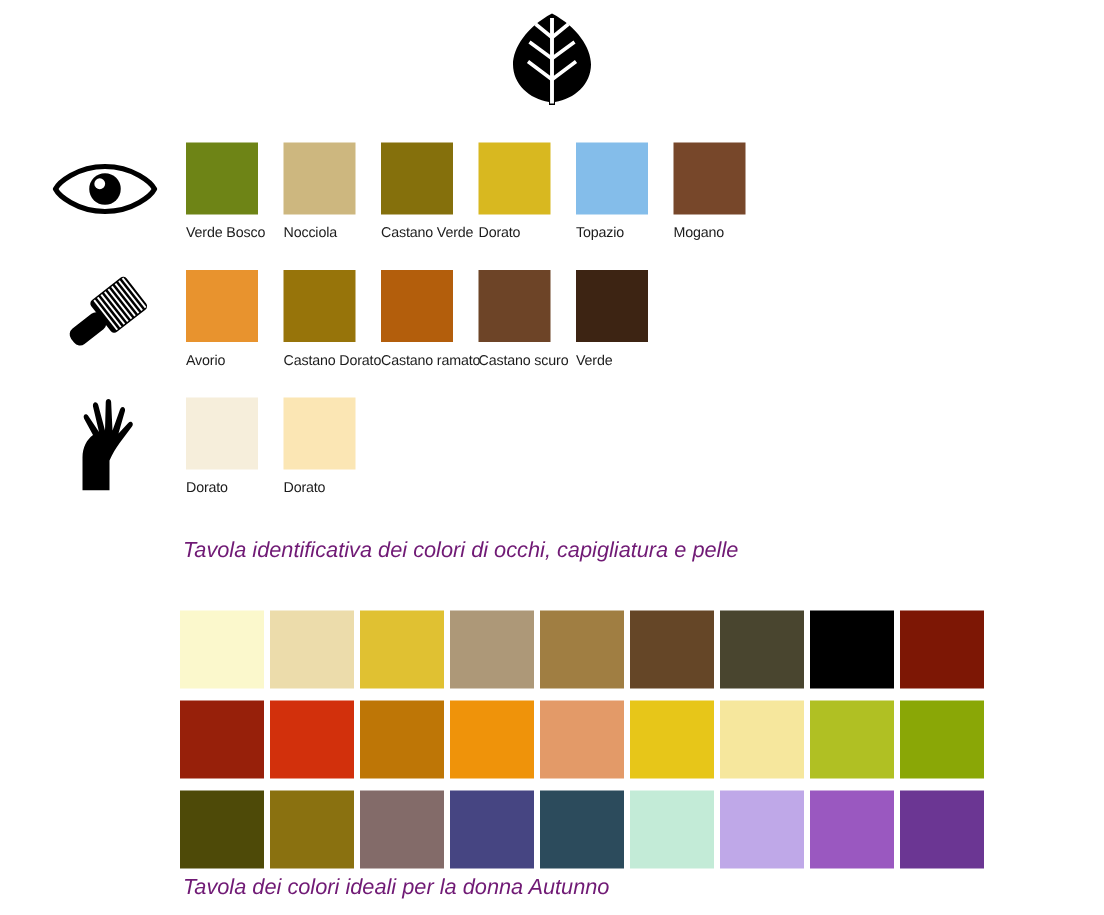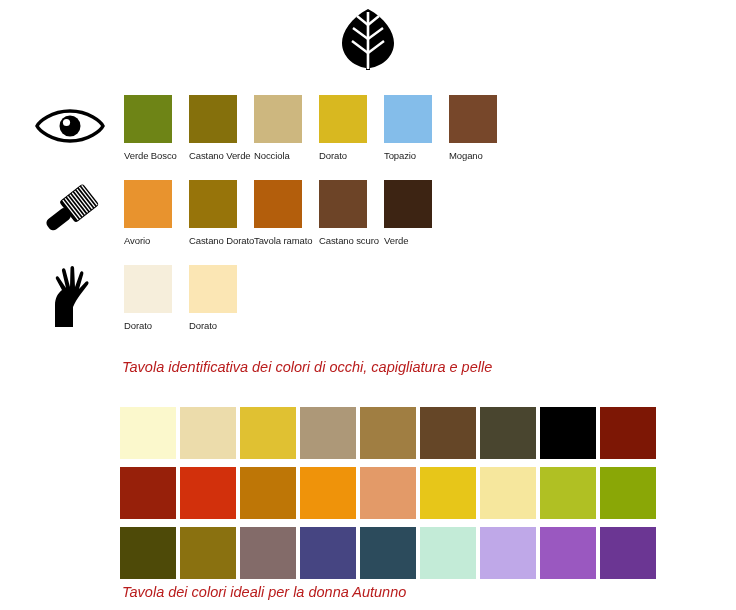--- a/index.html
+++ b/index.html
@@ -68,21 +68,21 @@
     white-space: nowrap;
     letter-spacing: -0.1px;
   }
 
   
   .caption {
     position: absolute;
     left: 122px;
     font-style: italic;
     font-size: 14.5px;
-    color: #b91c1c;
+    color: #701a75;
     white-space: nowrap;
   }
   .caption-ident { top: 359px; }
   .caption-palette { top: 584px; }
 
   
   .palette-grid {
     position: absolute;
     left: 120px;
     top: 407px;
@@ -121,26 +121,26 @@
         <circle cx="35" cy="17" r="10.5" fill="#000000"></circle>
         <circle cx="31.5" cy="13.5" r="3.6" fill="#ffffff"></circle>
       </svg>
     </div>
     <div class="swatch-strip">
       <div class="swatch-cell">
         <div class="swatch-box" style="background:#6e8416"></div>
         <div class="swatch-label">Verde Bosco</div>
       </div>
       <div class="swatch-cell">
+        <div class="swatch-box" style="background:#cdb77f"></div>
+        <div class="swatch-label">Nocciola</div>
+      </div>
+      <div class="swatch-cell">
         <div class="swatch-box" style="background:#85700c"></div>
         <div class="swatch-label">Castano Verde</div>
-      </div>
-      <div class="swatch-cell">
-        <div class="swatch-box" style="background:#cdb77f"></div>
-        <div class="swatch-label">Nocciola</div>
       </div>
       <div class="swatch-cell">
         <div class="swatch-box" style="background:#d8b820"></div>
         <div class="swatch-label">Dorato</div>
       </div>
       <div class="swatch-cell">
         <div class="swatch-box" style="background:#84bdea"></div>
         <div class="swatch-label">Topazio</div>
       </div>
       <div class="swatch-cell">
@@ -174,21 +174,21 @@
       <div class="swatch-cell">
         <div class="swatch-box" style="background:#e8932e"></div>
         <div class="swatch-label">Avorio</div>
       </div>
       <div class="swatch-cell">
         <div class="swatch-box" style="background:#97740a"></div>
         <div class="swatch-label">Castano Dorato</div>
       </div>
       <div class="swatch-cell">
         <div class="swatch-box" style="background:#b35e0c"></div>
-        <div class="swatch-label">Tavola ramato</div>
+        <div class="swatch-label">Castano ramato</div>
       </div>
       <div class="swatch-cell">
         <div class="swatch-box" style="background:#6d4427"></div>
         <div class="swatch-label">Castano scuro</div>
       </div>
       <div class="swatch-cell">
         <div class="swatch-box" style="background:#3d2413"></div>
         <div class="swatch-label">Verde</div>
       </div>
     </div>

